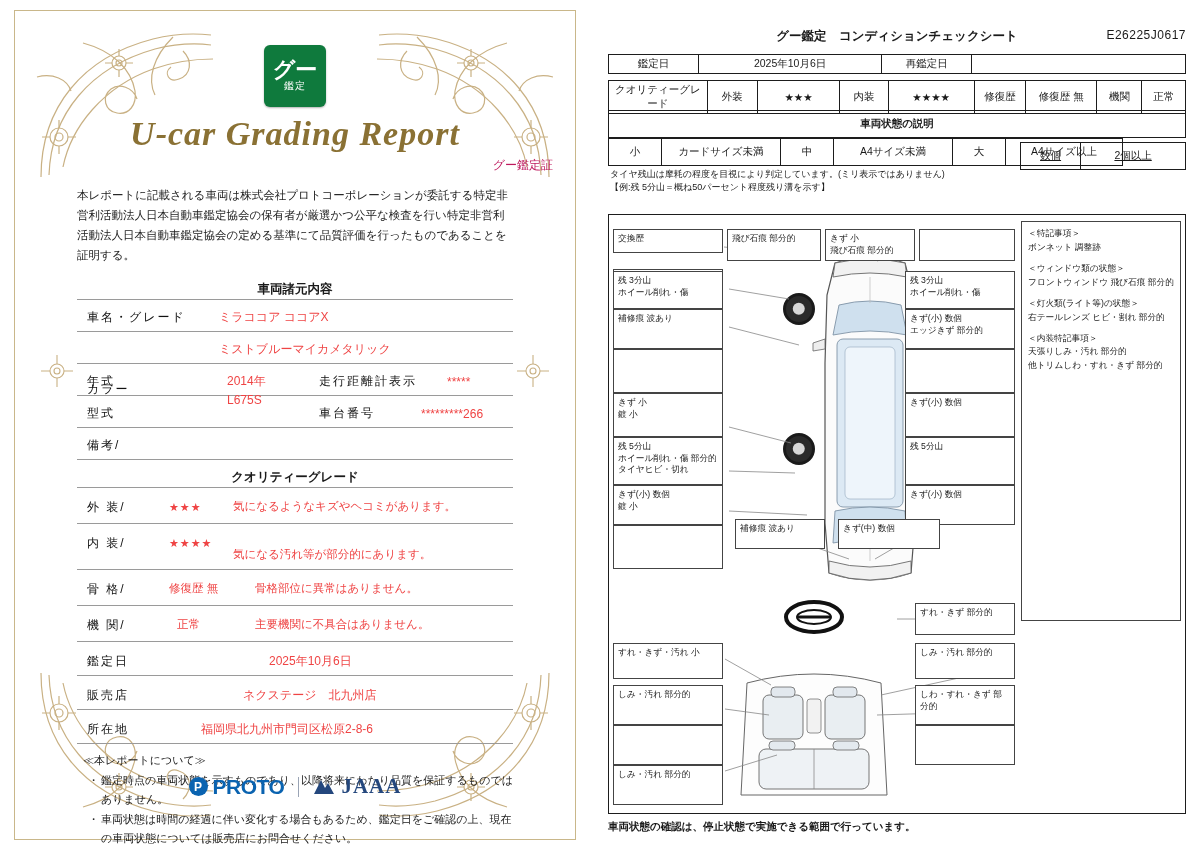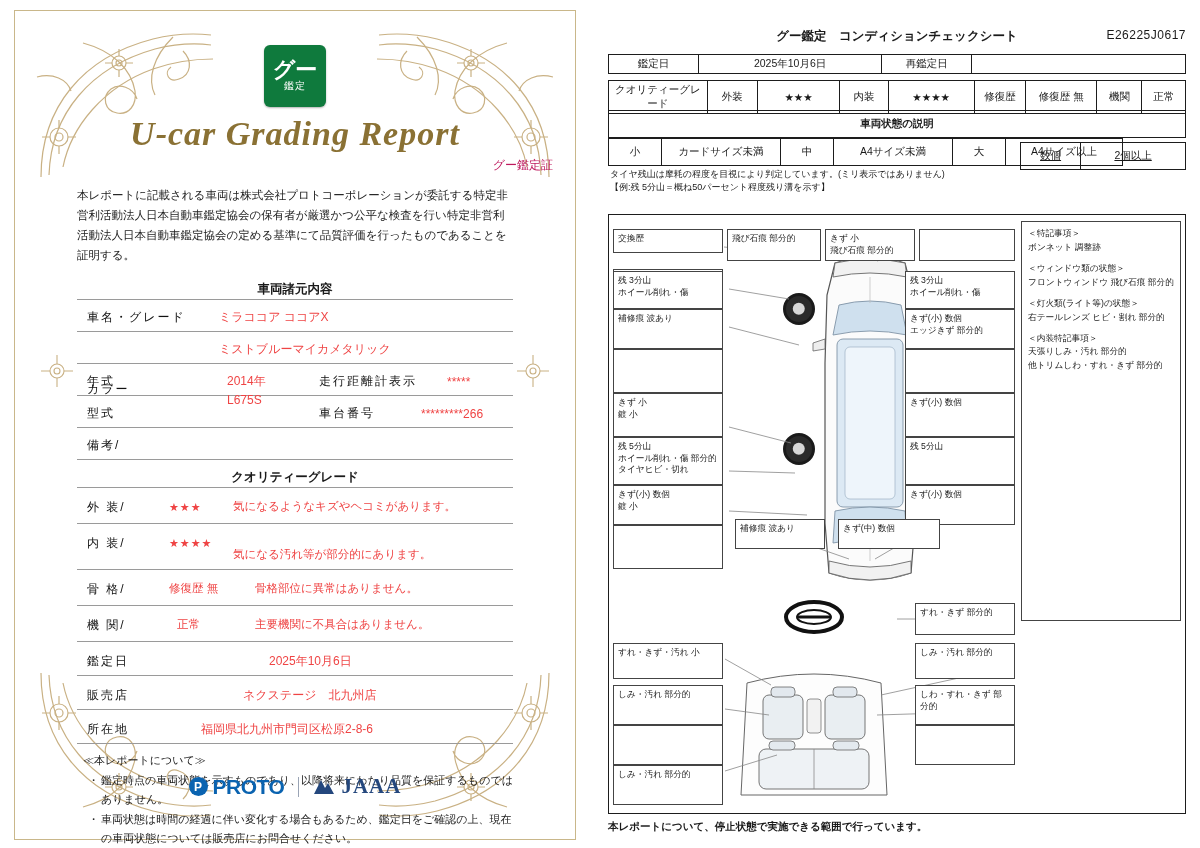--- a/index.html
+++ b/index.html
@@ -450,15 +450,15 @@
       <div class="dcell" style="left:306px;top:388px;width:100px;height:32px;">すれ・きず 部分的</div>
       <div class="dcell" style="left:4px;top:428px;width:110px;height:36px;">すれ・きず・汚れ 小</div>
       <div class="dcell" style="left:306px;top:428px;width:100px;height:36px;">しみ・汚れ 部分的</div>
       <div class="dcell" style="left:4px;top:470px;width:110px;height:40px;">しみ・汚れ 部分的</div>
       <div class="dcell" style="left:306px;top:470px;width:100px;height:40px;">しわ・すれ・きず 部分的</div>
       <div class="dcell" style="left:4px;top:510px;width:110px;height:40px;"></div>
       <div class="dcell" style="left:4px;top:550px;width:110px;height:40px;">しみ・汚れ 部分的</div>
       <div class="dcell" style="left:306px;top:510px;width:100px;height:40px;"></div>
     </div>
 
-    <div class="footer">本レポートについて、停止状態で実施できる範囲で行っています。</div>
+    <div class="footer">車両状態の確認は、停止状態で実施できる範囲で行っています。</div>
   </div>
 </div>
 
 </body></html>

